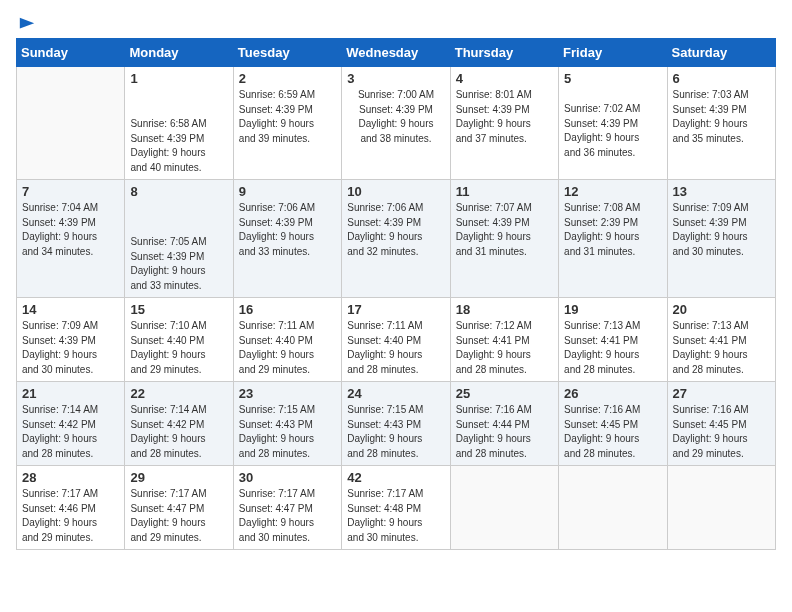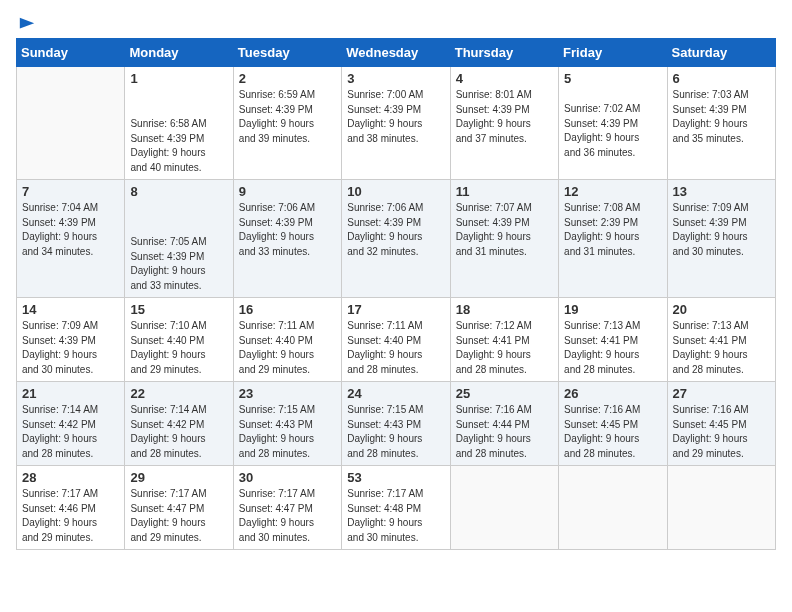--- a/index.html
+++ b/index.html
@@ -132,21 +132,21 @@
         </td>
         <td>
           <span class="day-number">2</span>
           <div class="day-info" style="white-space: pre-line;">Sunrise: 6:59 AM
 Sunset: 4:39 PM
 Daylight: 9 hours
 and 39 minutes.</div>
         </td>
         <td>
           <span class="day-number">3</span>
-          <div class="day-info" style="white-space: pre-line;">Sunrise: 7:00 AM
+          <div class="day-info" style="white-space: pre-line; text-align: center;">Sunrise: 7:00 AM
 Sunset: 4:39 PM
 Daylight: 9 hours
 and 38 minutes.</div>
         </td>
         <td>
           <span class="day-number">4</span>
           <div class="day-info" style="white-space: pre-line;">Sunrise: 8:01 AM
 Sunset: 4:39 PM
 Daylight: 9 hours
 and 37 minutes.</div>
@@ -335,21 +335,21 @@
 and 29 minutes.</div>
         </td>
         <td>
           <span class="day-number">30</span>
           <div class="day-info" style="white-space: pre-line;">Sunrise: 7:17 AM
 Sunset: 4:47 PM
 Daylight: 9 hours
 and 30 minutes.</div>
         </td>
         <td>
-          <span class="day-number">53</span>
+          <span class="day-number">42</span>
           <div class="day-info" style="white-space: pre-line;">Sunrise: 7:17 AM
 Sunset: 4:48 PM
 Daylight: 9 hours
 and 30 minutes.</div>
         </td>
         <td class="empty"></td>
         <td class="empty"></td>
         <td class="empty"></td>
       </tr>
     </tbody>

